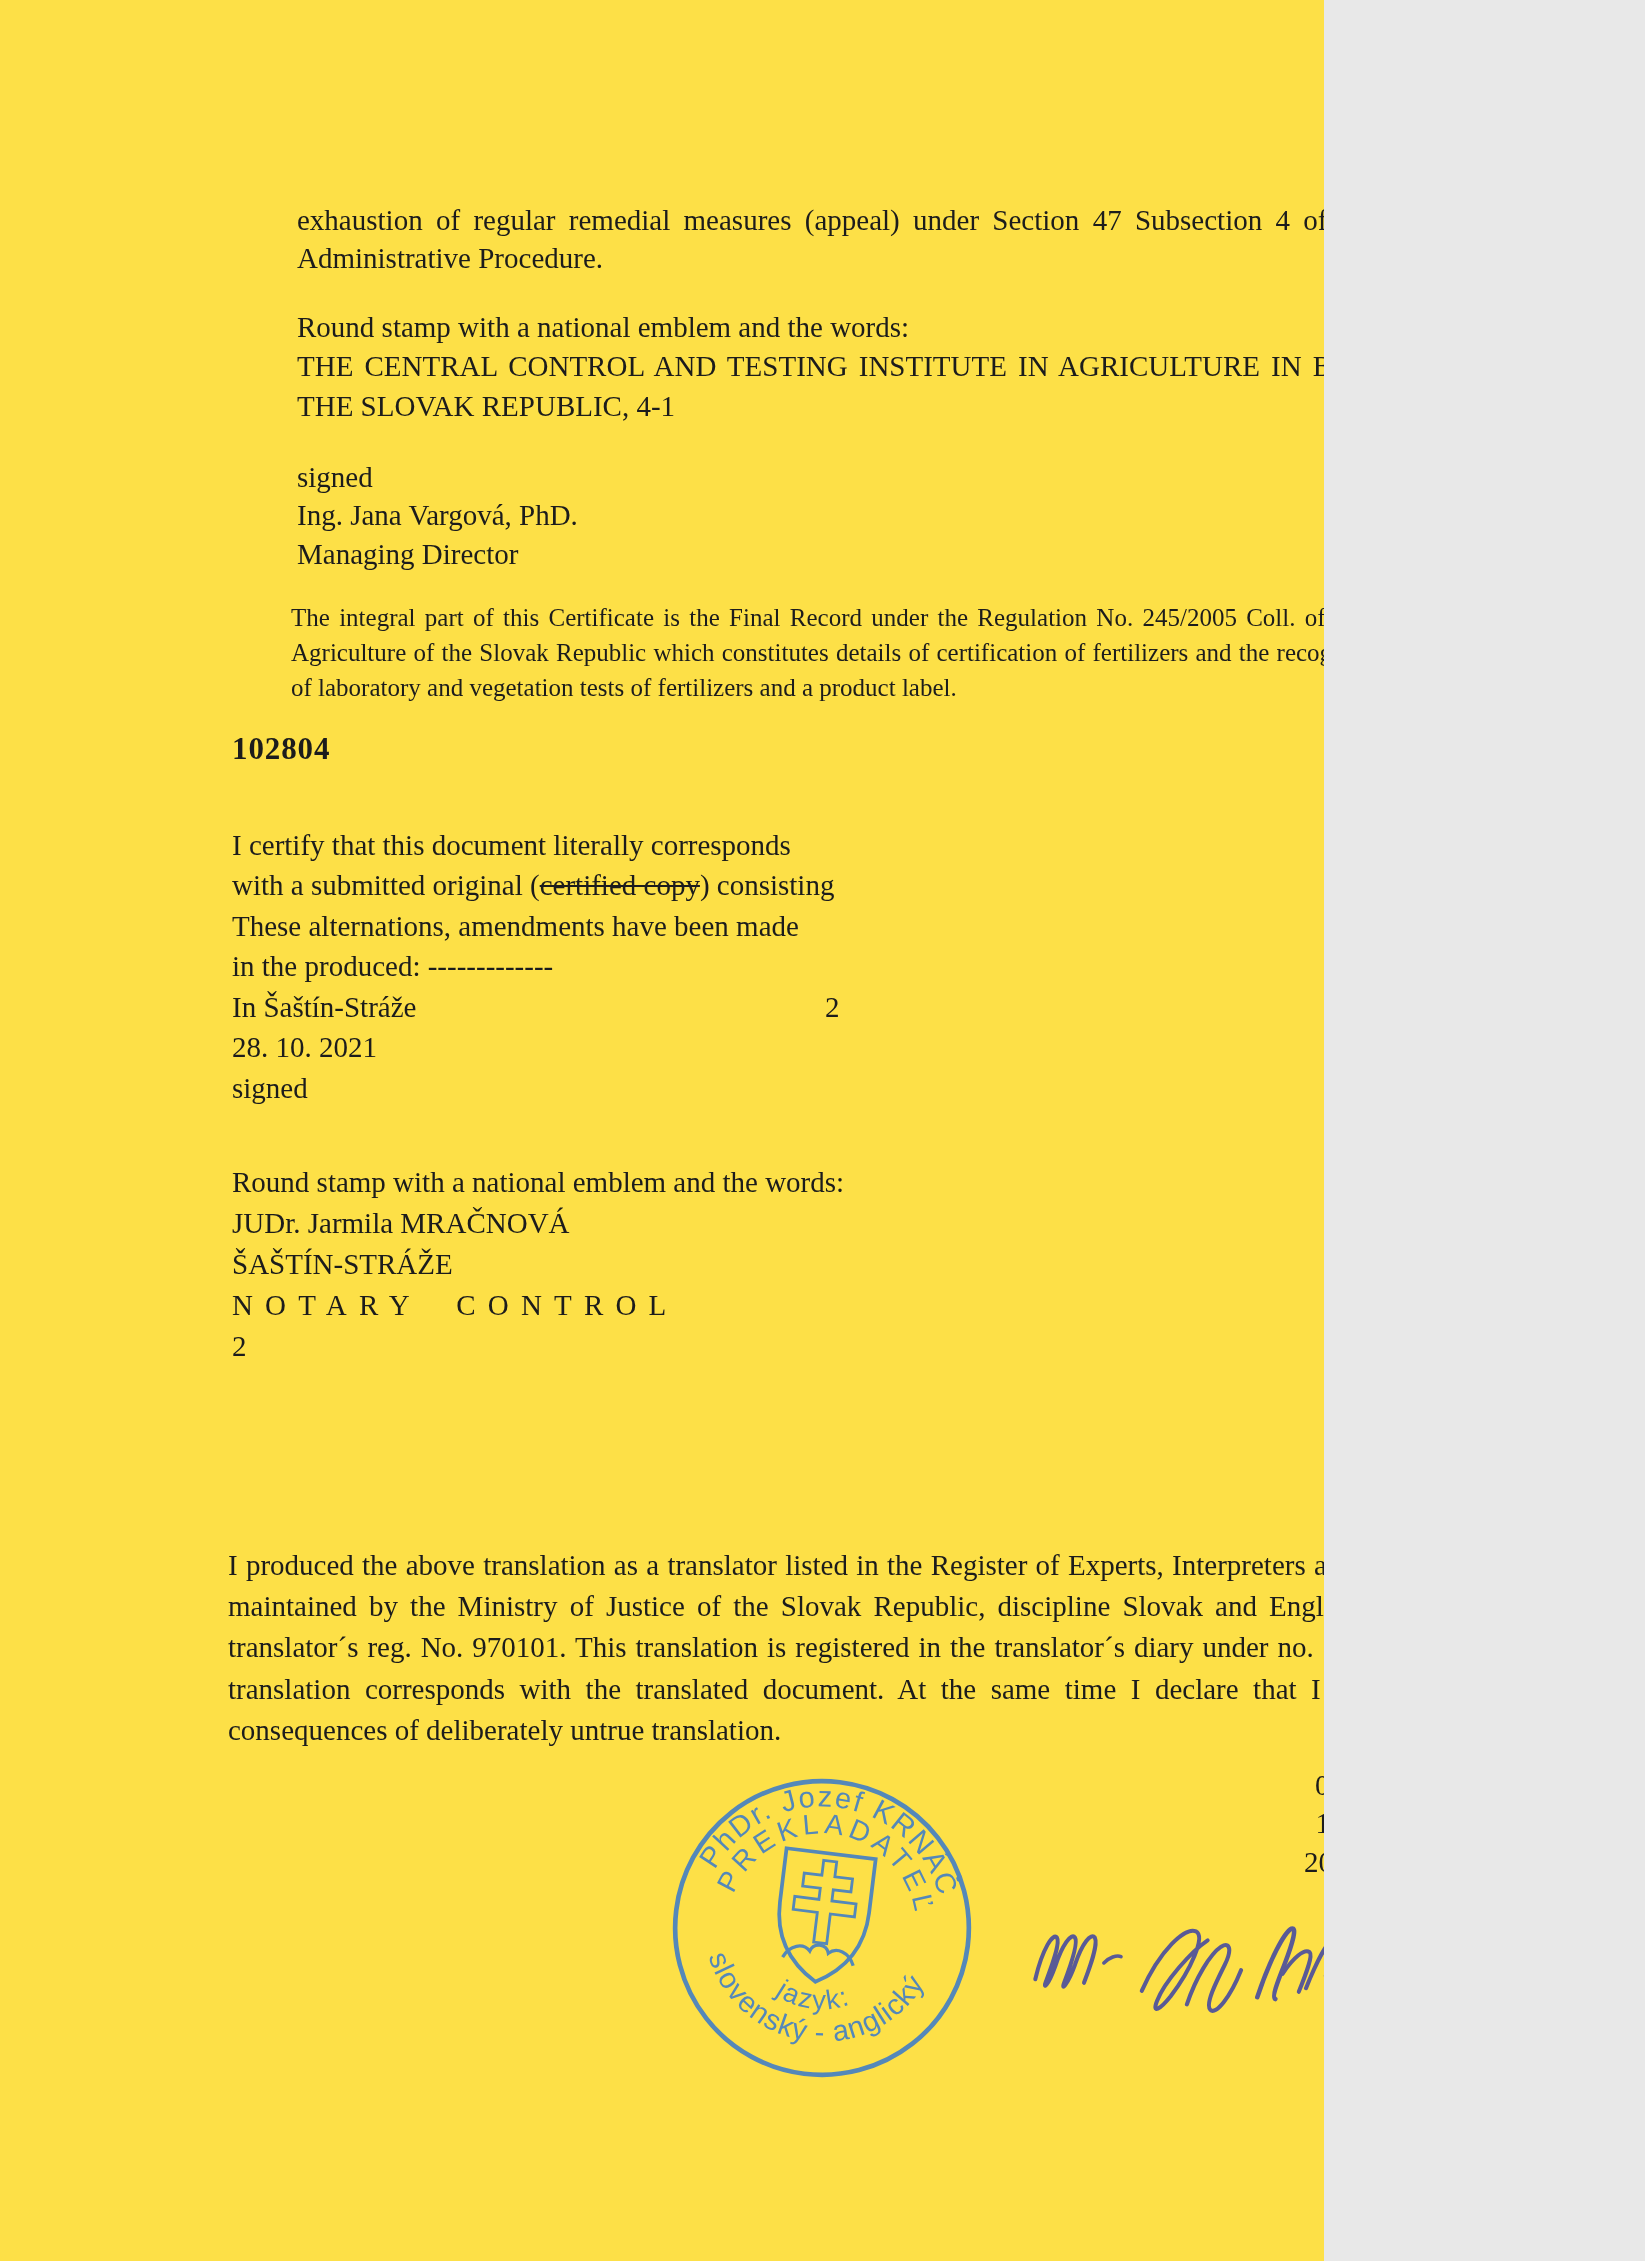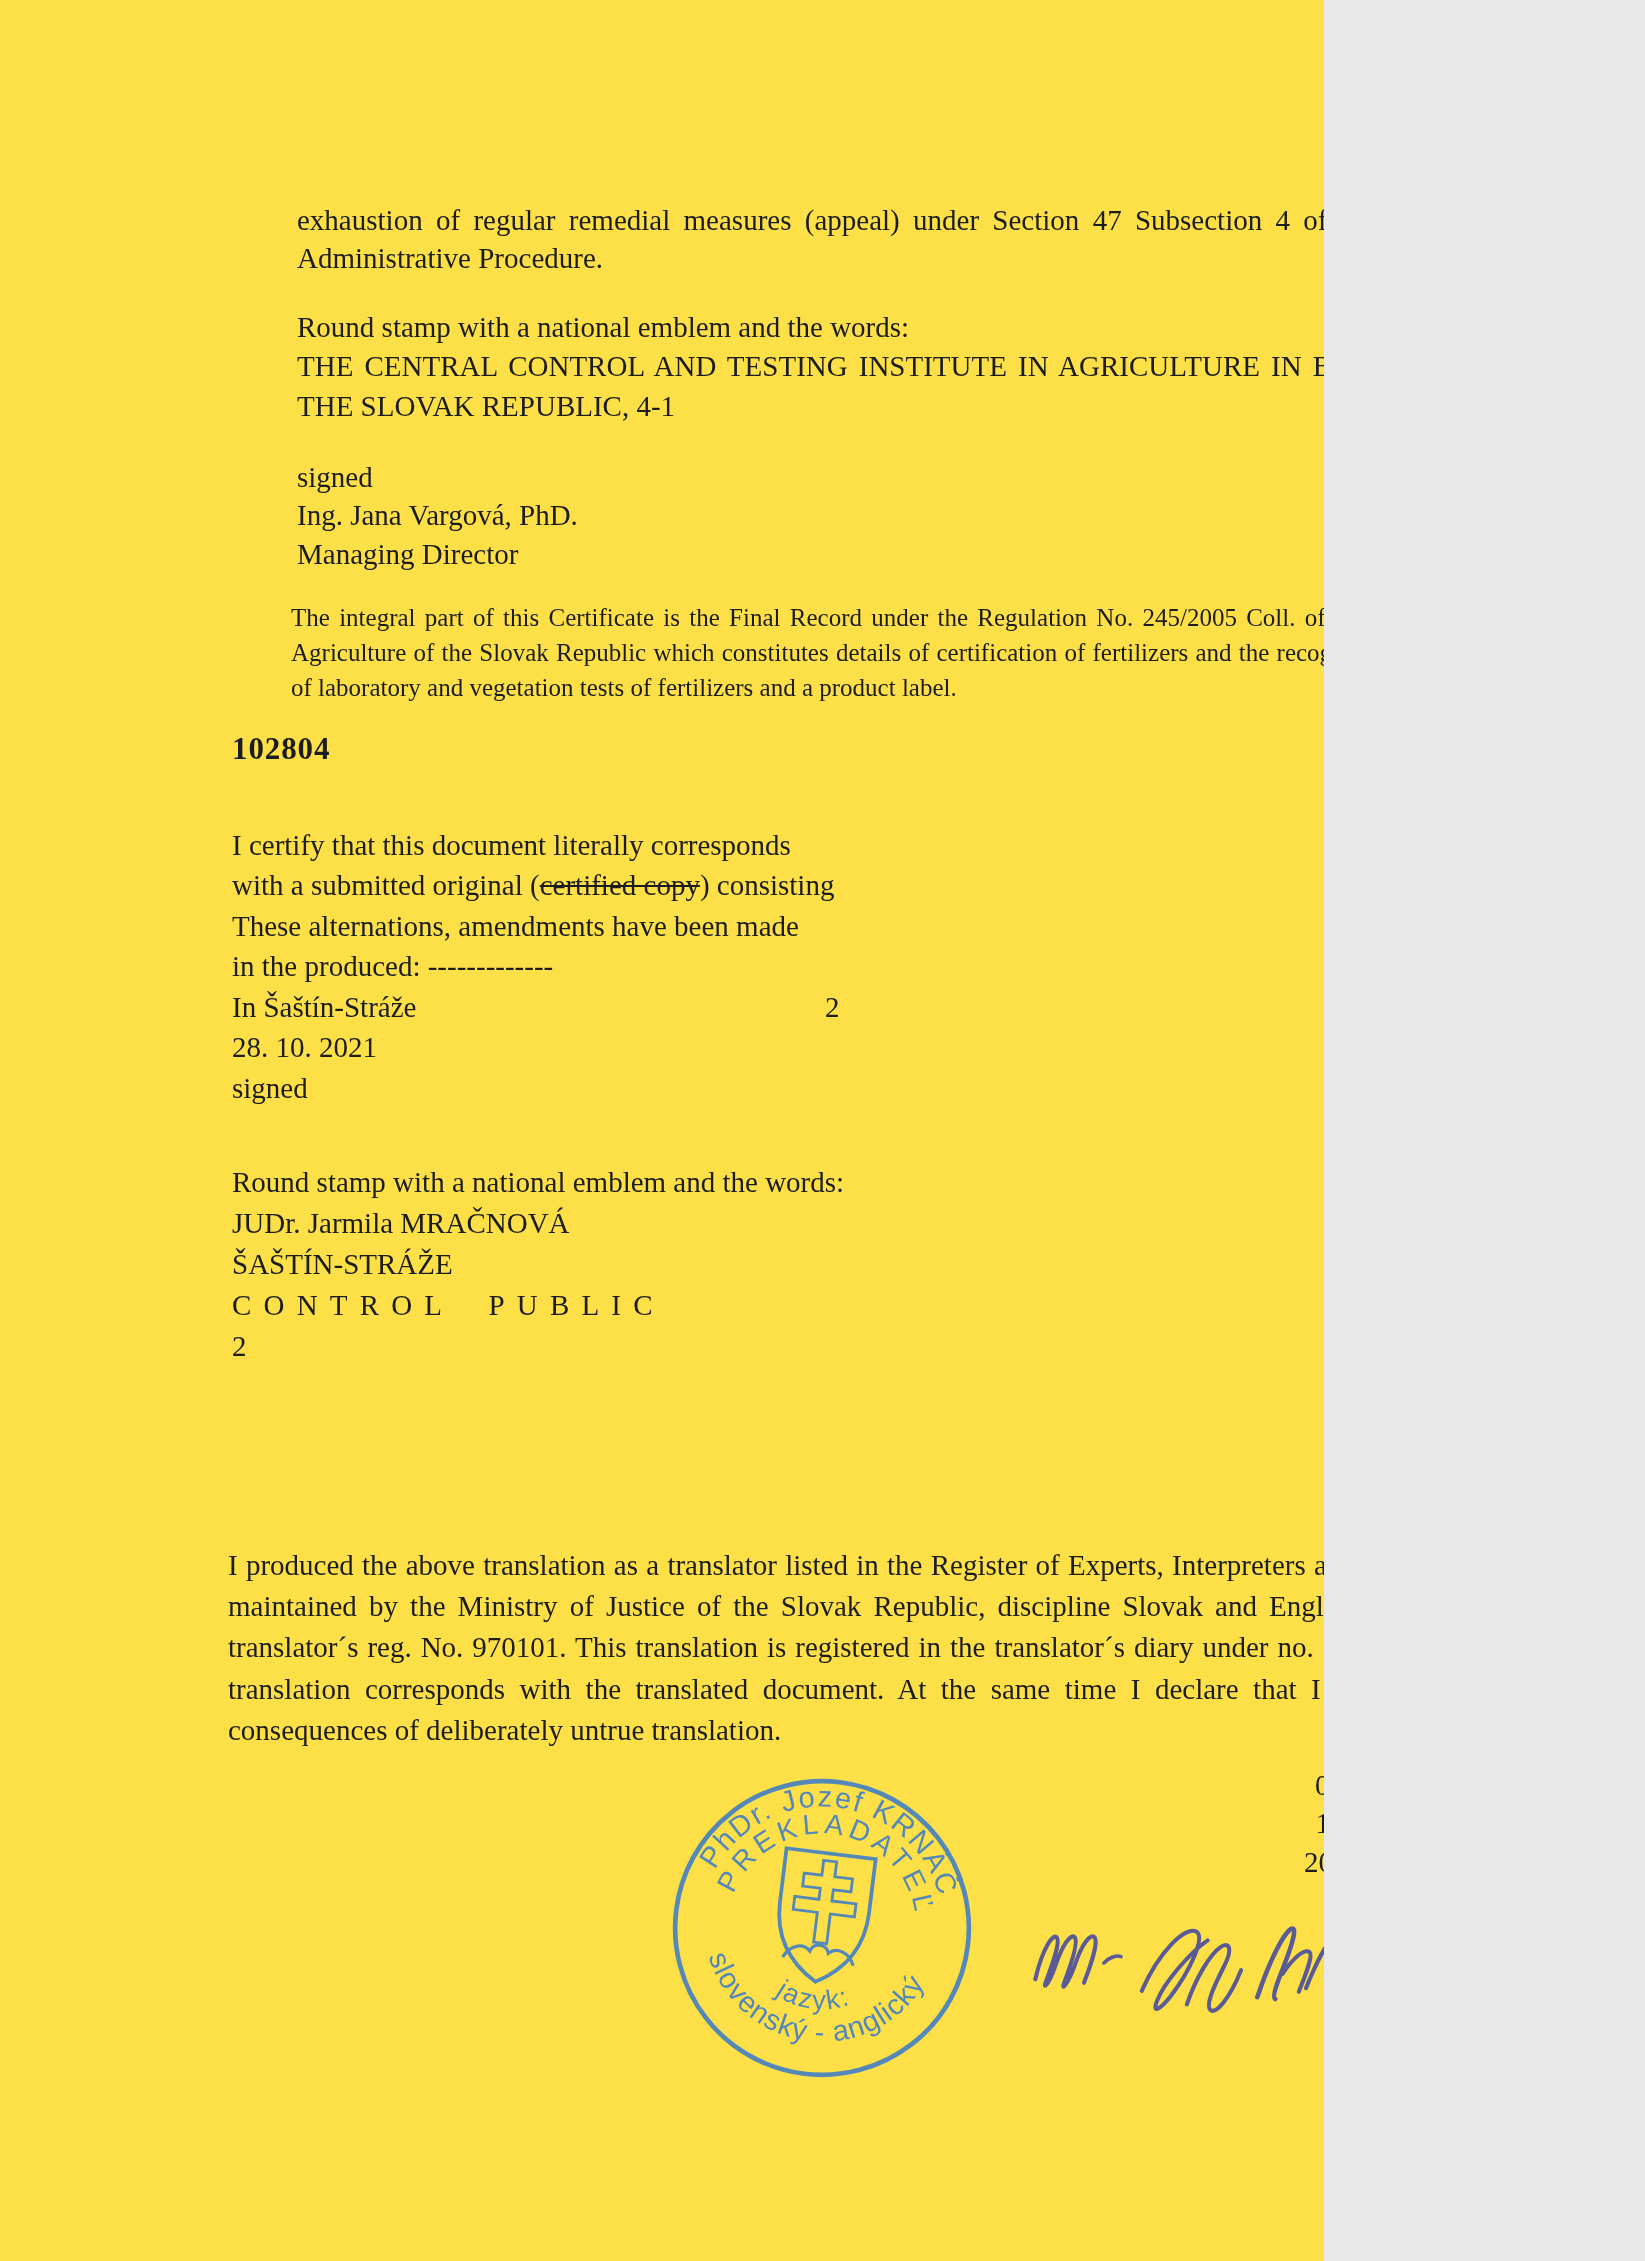--- a/index.html
+++ b/index.html
@@ -61,21 +61,21 @@
       <span class="page2">2</span>
     </div>
     <div class="line"><span>28. 10. 2021</span></div>
     <div class="line"><span>signed</span></div>
   </div>
 
   <div class="abs stamp2">
     <div>Round stamp with a national emblem and the words:</div>
     <div>JUDr. Jarmila MRAČNOVÁ</div>
     <div>ŠAŠTÍN-STRÁŽE</div>
-    <div class="notary-spaced">CONTROL PUBLIC</div>
+    <div class="notary-spaced">NOTARY CONTROL</div>
     <div>2</div>
   </div>
 
   <p class="abs justify declaration">I produced the above translation as a translator listed in the Register of Experts, Interpreters and Translators maintained by the Ministry of Justice of the Slovak Republic, discipline Slovak and English languages, translator´s reg. No. 970101. This translation is registered in the translator´s diary under no. 306/2021. The translation corresponds with the translated document. At the same time I declare that I am aware of consequences of deliberately untrue translation.</p>
 
   <div class="abs para transdate">05. 11. 2021</div>
 
   <svg class="abs stamp-svg" width="318" height="318" viewBox="0 0 340 340" color="#3d7cc9">
     <g transform="rotate(7 170 170)" opacity="0.88">
       <circle cx="170" cy="170" r="157" fill="none" stroke="currentColor" stroke-width="5"></circle>

